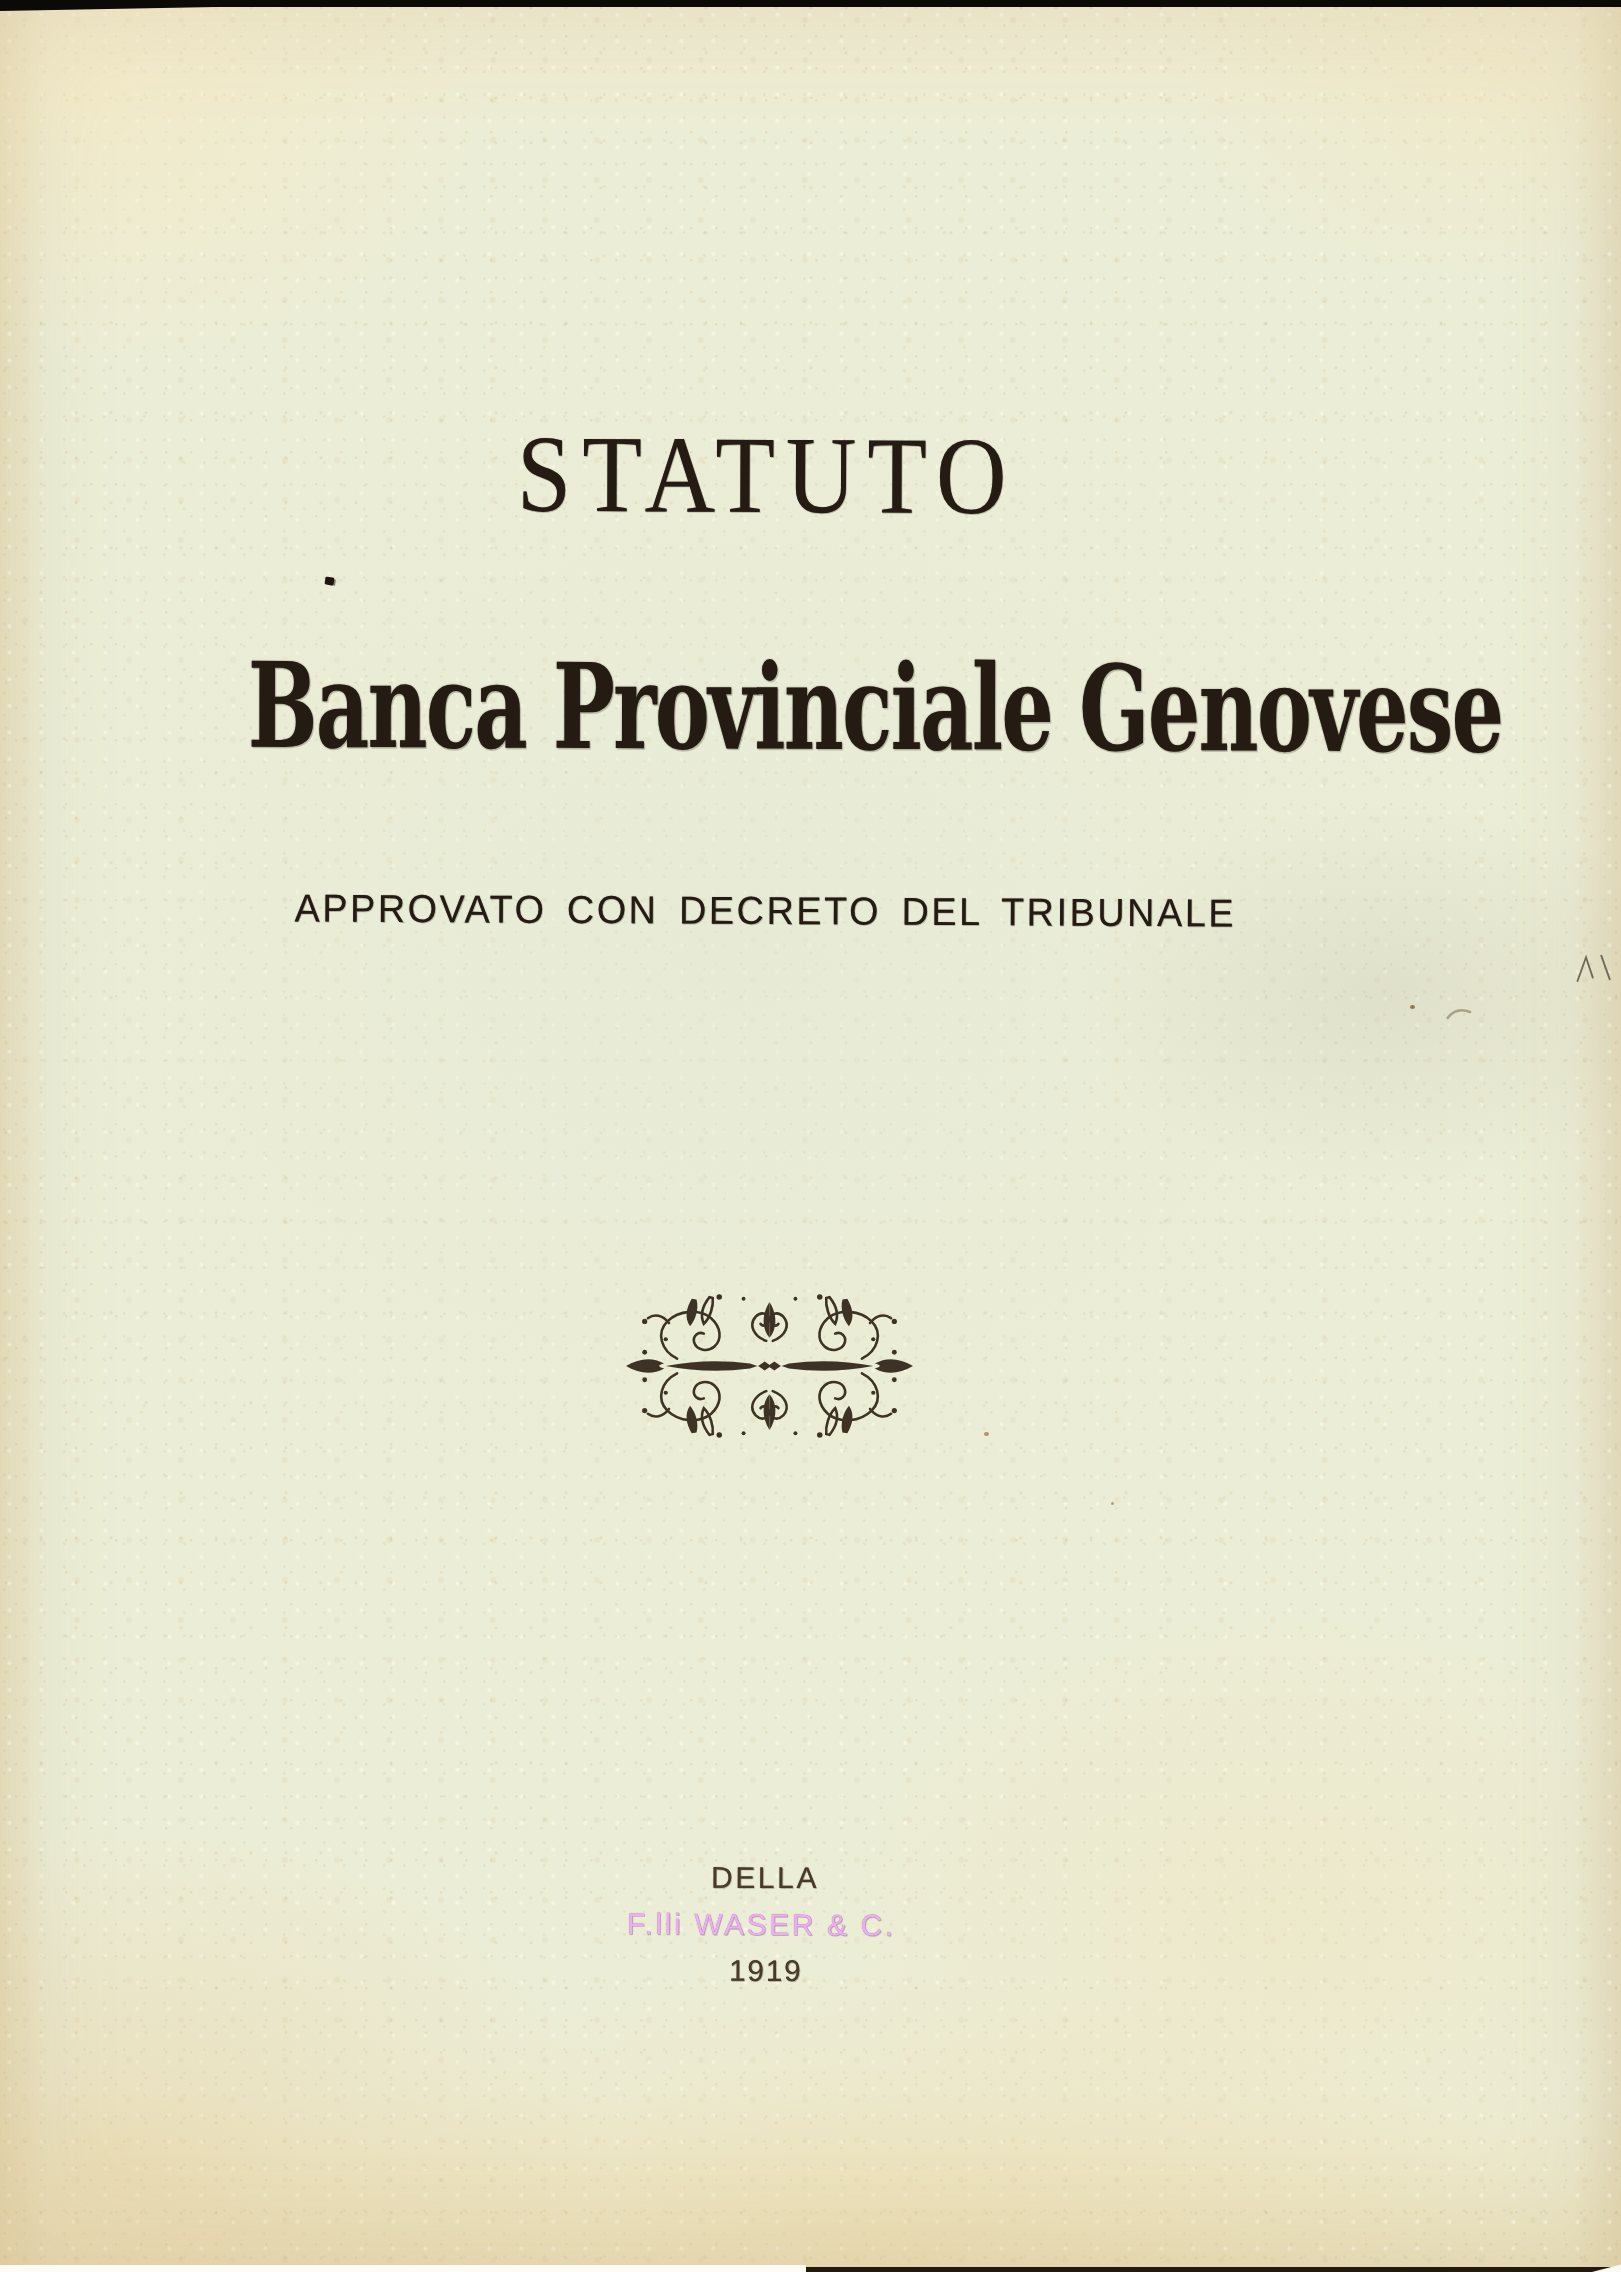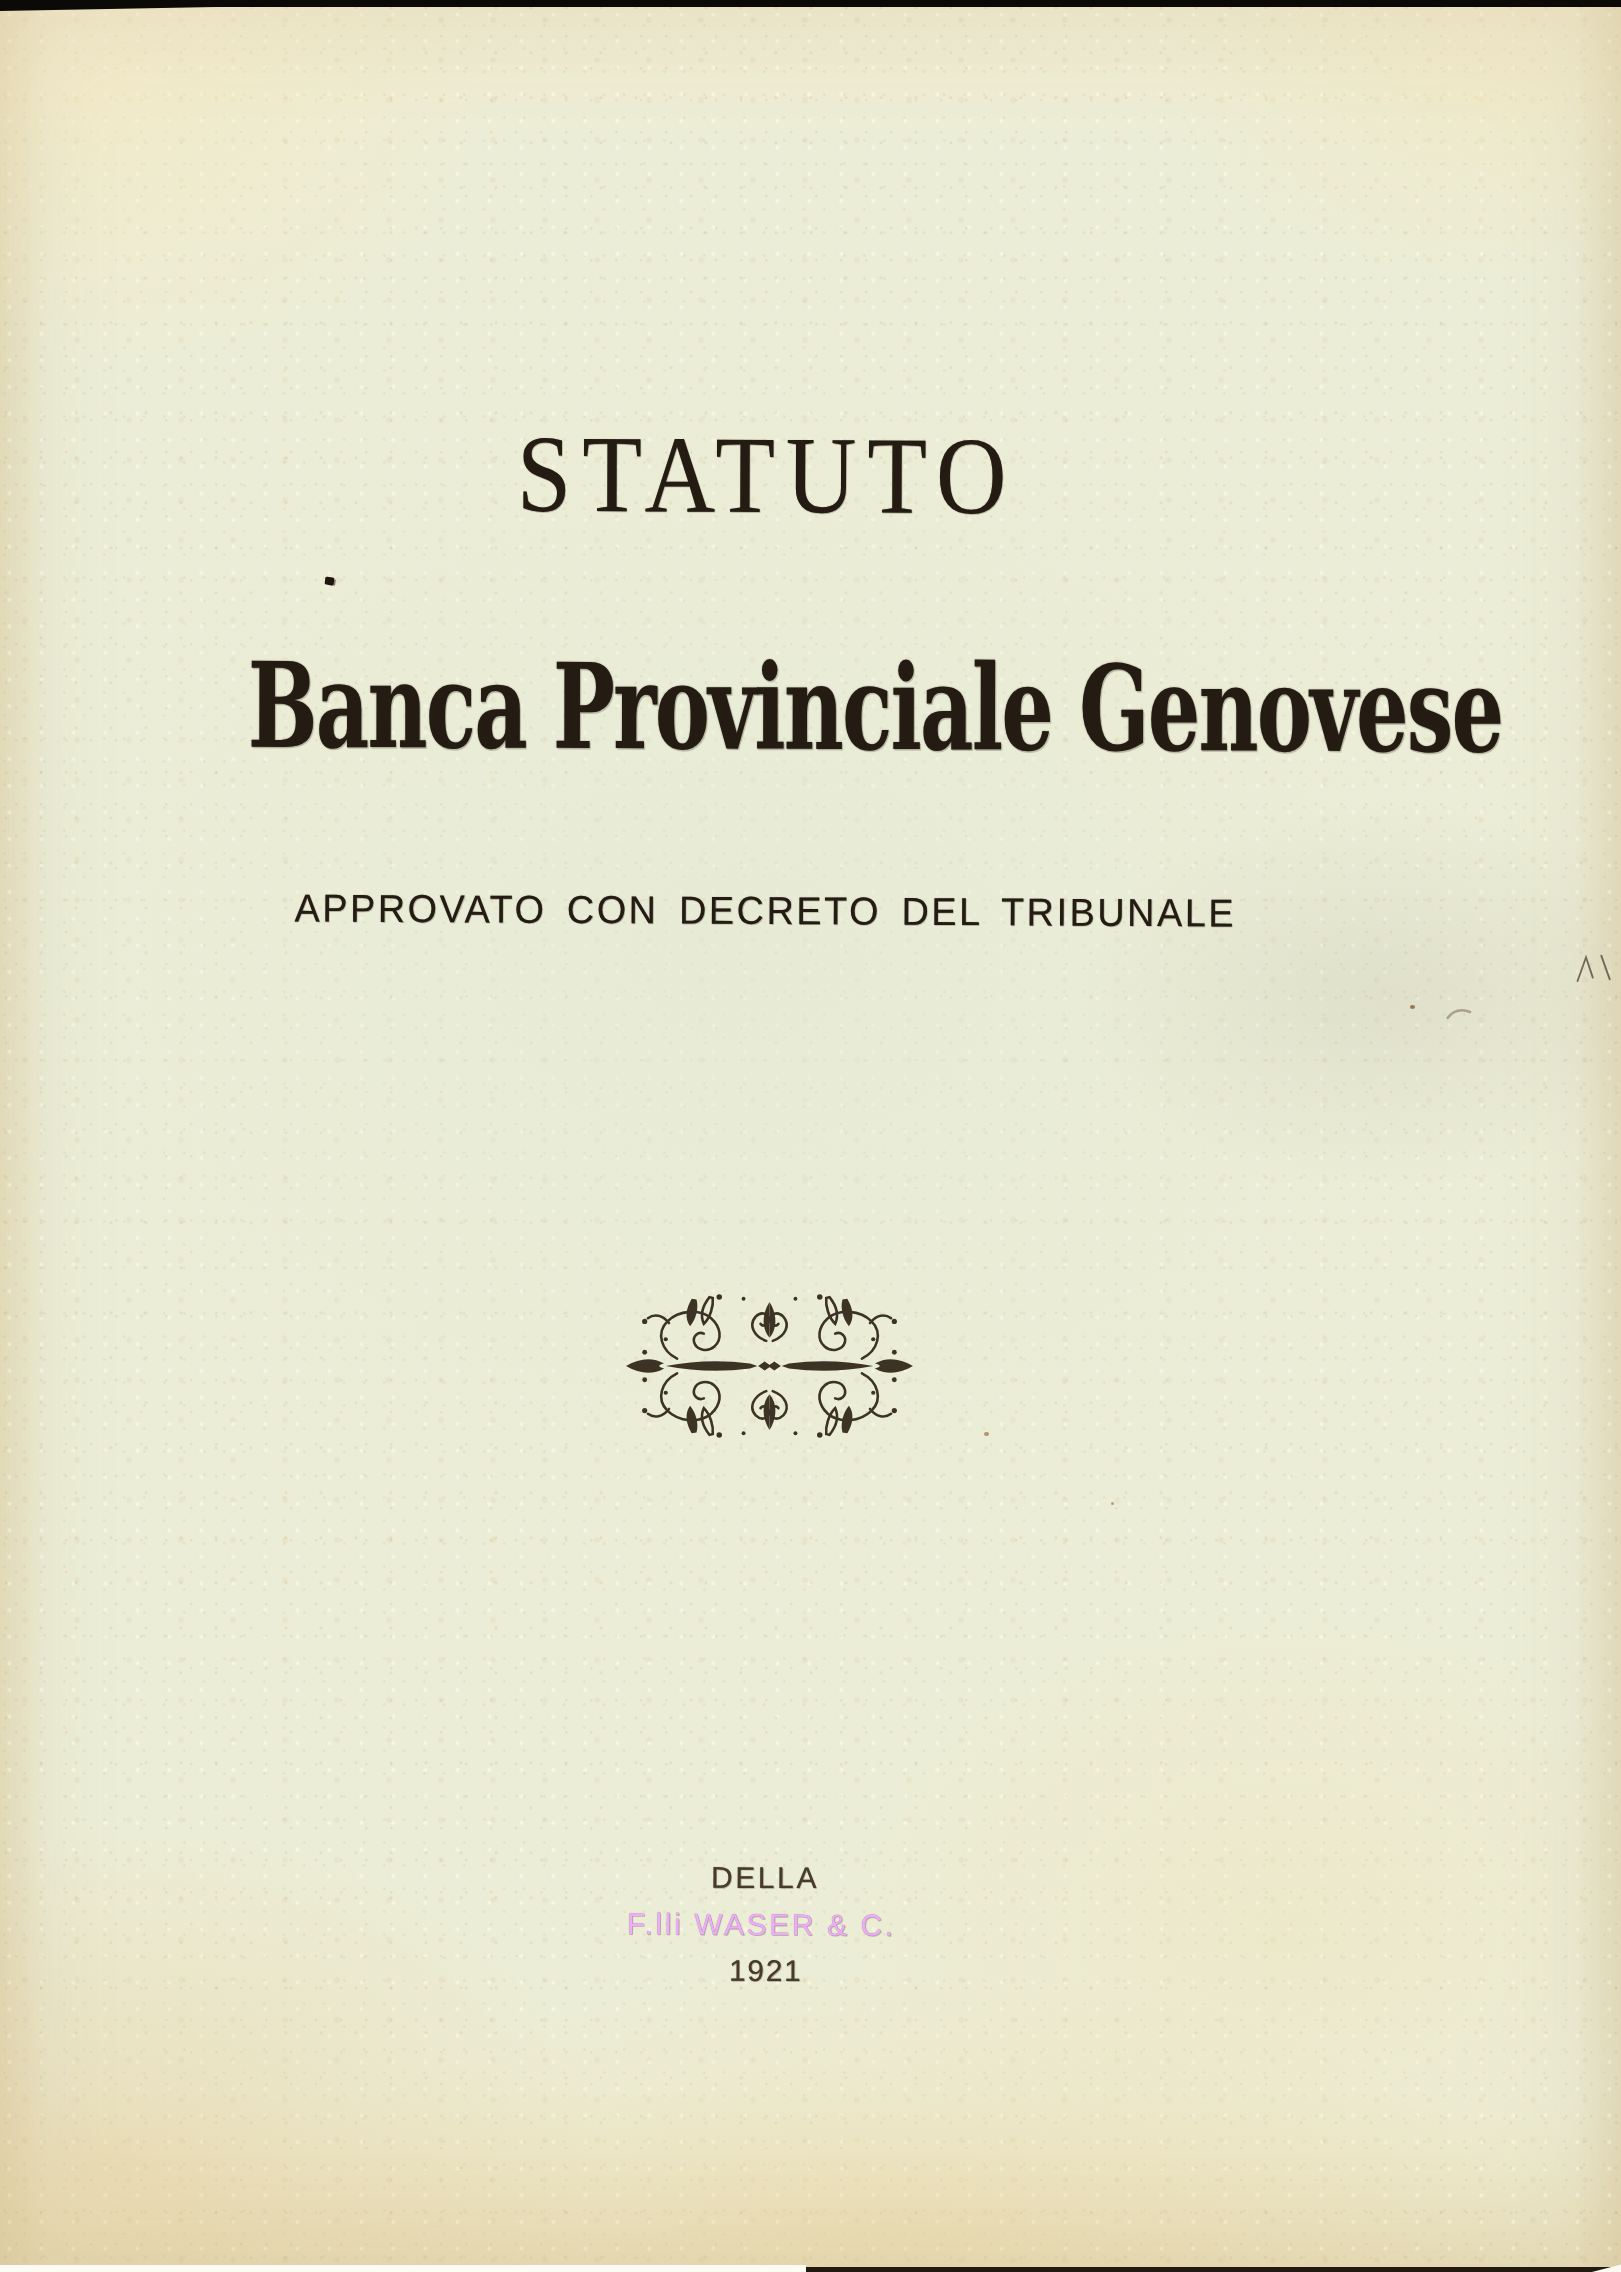--- a/index.html
+++ b/index.html
@@ -128,21 +128,21 @@
     <use href="#obar" transform="translate(360,0) scale(-1,1)"></use>
   </svg>
 
   <div class="line ink" id="l-city">
     <span class="t">DELLA</span>
   </div>
   <div class="line ink" id="l-pub">
     <span class="t">F.lli WASER &amp; C.</span>
   </div>
   <div class="line ink" id="l-year">
-    <span class="t">1921</span>
+    <span class="t">1919</span>
   </div>
 
   <svg class="pen-mark" viewBox="0 0 46 42" xmlns="http://www.w3.org/2000/svg">
     <g stroke="#4d4134" stroke-width="2.2" fill="none" stroke-linecap="round" opacity=".75">
       <path d="M3,34 L13,6 L21,30"></path>
       <path d="M31,4 L41,32"></path>
     </g>
   </svg>
   <svg class="pen-dash" viewBox="0 0 32 22" xmlns="http://www.w3.org/2000/svg">
     <path d="M2,15 Q12,2 28,8" stroke="#7a6a52" stroke-width="3" fill="none" stroke-linecap="round" opacity=".55"></path>

